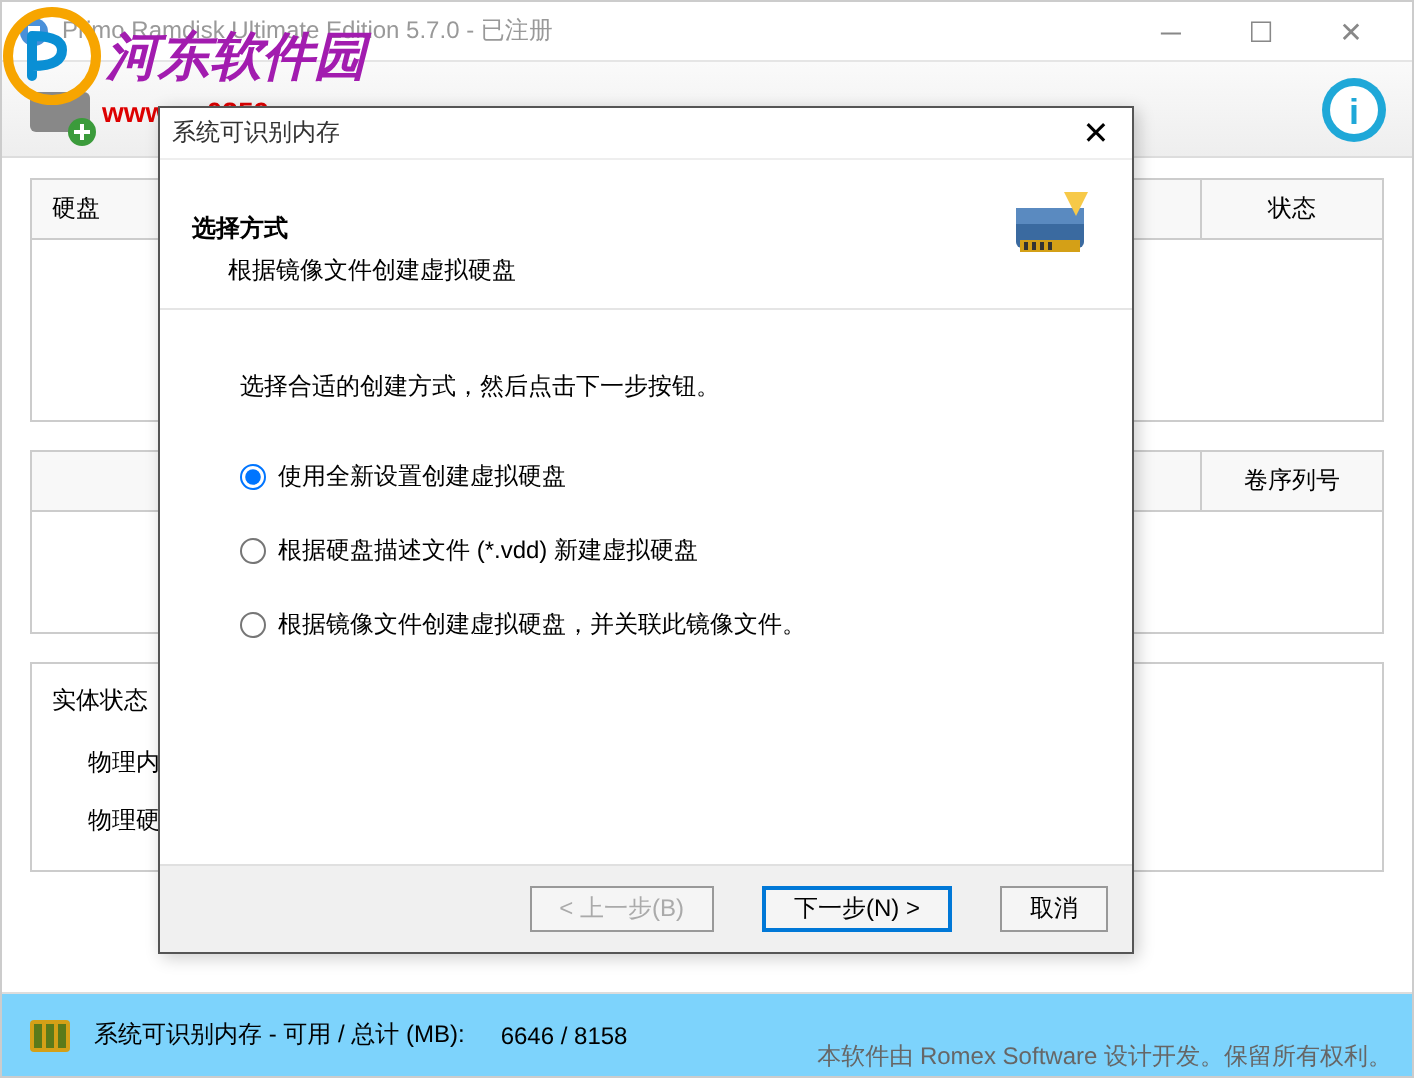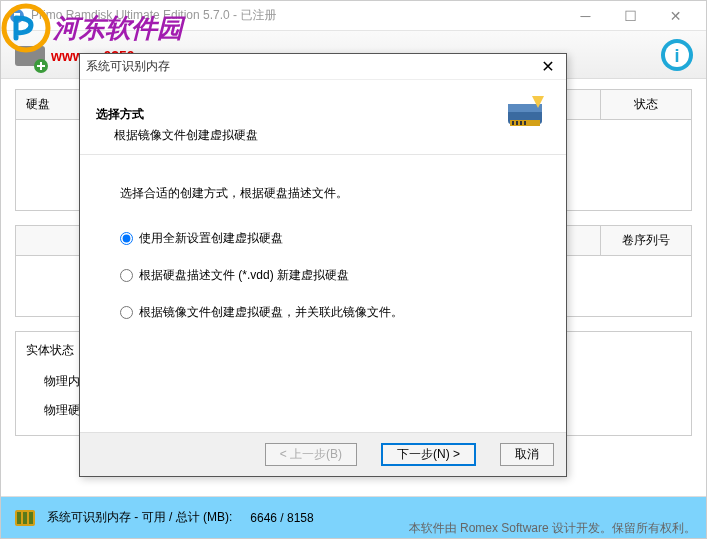--- a/index.html
+++ b/index.html
@@ -173,21 +173,21 @@
             <path d="M30 6 L42 6 L36 18 Z" fill="#f7c948"></path>
             <rect x="8" y="30" width="30" height="6" fill="#d4a017"></rect>
             <rect x="10" y="31" width="2" height="4" fill="#333"></rect>
             <rect x="14" y="31" width="2" height="4" fill="#333"></rect>
             <rect x="18" y="31" width="2" height="4" fill="#333"></rect>
             <rect x="22" y="31" width="2" height="4" fill="#333"></rect>
           </svg>
       </span>
     </div>
     <div class="dialog-body">
-      <div class="instruction">选择合适的创建方式，根据硬盘描述文件。</div>
+      <div class="instruction">选择合适的创建方式，然后点击下一步按钮。</div>
       <label class="radio-row">
         <input type="radio" name="createmode" checked="" style="">
         <span>使用全新设置创建虚拟硬盘</span>
       </label>
       <label class="radio-row">
         <input type="radio" name="createmode" style="">
         <span>根据硬盘描述文件 (*.vdd) 新建虚拟硬盘</span>
       </label>
       <label class="radio-row">
         <input type="radio" name="createmode" style="">

